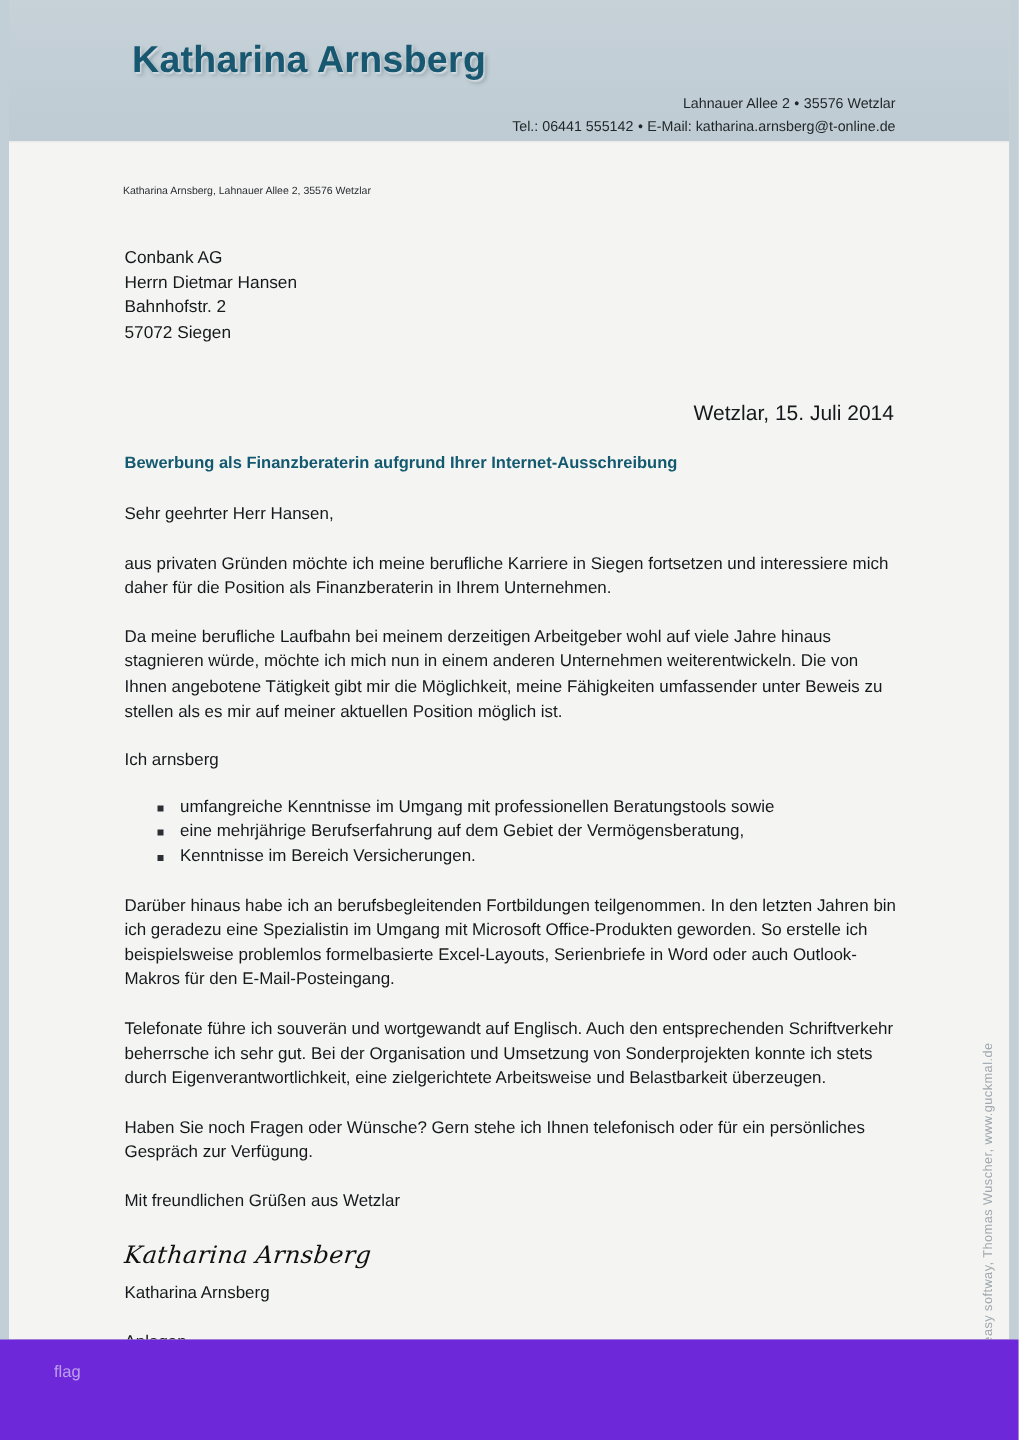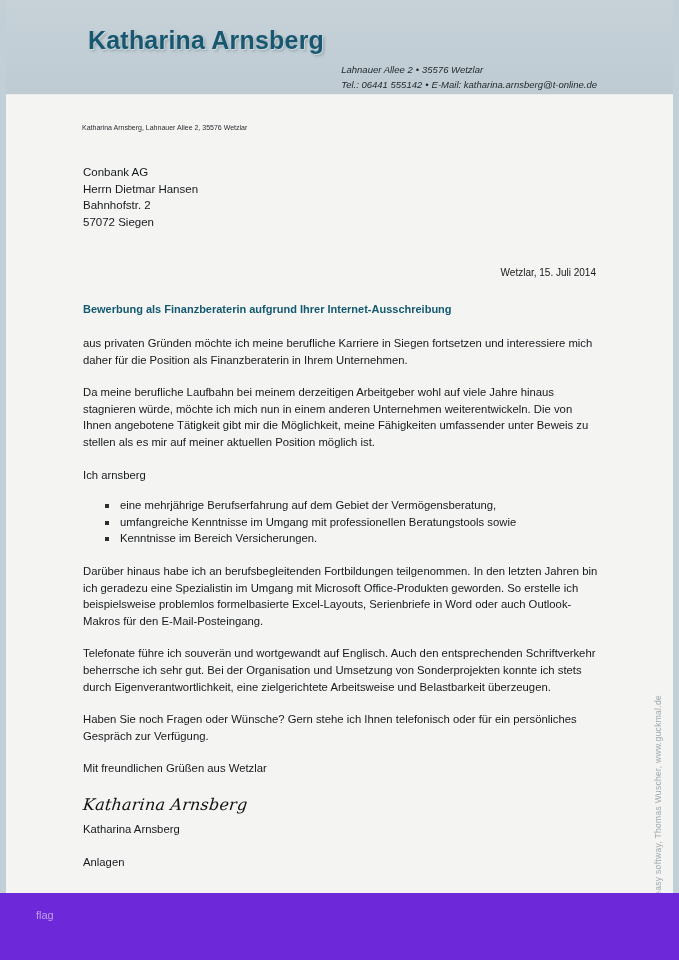--- a/index.html
+++ b/index.html
@@ -43,25 +43,24 @@
     letter-spacing: 0.2px;
     color: #17576f;
     text-shadow: 1px 1px 1px rgba(255,255,255,0.55),
                  2px 2px 3px rgba(60,90,105,0.40);
     white-space: nowrap;
   }
   .contact-block {
     position: absolute;
     right: 76px;
     top: 62px;
-    text-align: left;
+    text-align: right;
     font-size: 9.5px;
     color: #1d2528;
     line-height: 15px;
-    font-style: italic;
   }
   .contact-line { white-space: nowrap; }
   .dot-sep { padding: 0 3px; }
 
   
   .sheet-body {
     position: relative;
     padding: 14px;
     height: 799px;
   }
@@ -78,21 +77,21 @@
     left: 77px;
     top: 69px;
     font-size: 11.5px;
     color: #16191c;
     line-height: 16.5px;
   }
   .date-line {
     position: absolute;
     right: 77px;
     top: 172px;
-    font-size: 10px;
+    font-size: 14px;
     color: #16191c;
   }
   .subject {
     position: absolute;
     left: 77px;
     top: 208px;
     font-size: 11px;
     font-weight: bold;
     color: #13596f;
     white-space: nowrap;
@@ -217,26 +216,27 @@
       <div>Herrn Dietmar Hansen</div>
       <div>Bahnhofstr. 2</div>
       <div>57072 Siegen</div>
     </div>
 
     <div class="date-line">Wetzlar, 15. Juli 2014</div>
 
     <div class="subject">Bewerbung als Finanzberaterin aufgrund Ihrer Internet-Ausschreibung</div>
 
     <div class="content">
+      <p>Sehr geehrter Herr Hansen,</p>
       <p>aus privaten Gründen möchte ich meine berufliche Karriere in Siegen fortsetzen und interessiere mich daher für die Position als Finanzberaterin in Ihrem Unternehmen.</p>
       <p>Da meine berufliche Laufbahn bei meinem derzeitigen Arbeitgeber wohl auf viele Jahre hinaus stagnieren würde, möchte ich mich nun in einem anderen Unternehmen weiterentwickeln. Die von Ihnen angebotene Tätigkeit gibt mir die Möglichkeit, meine Fähigkeiten umfassender unter Beweis zu stellen als es mir auf meiner aktuellen Position möglich ist.</p>
       <p class="tight">Ich arnsberg</p>
       <ul class="skills">
+        <li>umfangreiche Kenntnisse im Umgang mit professionellen Beratungstools sowie</li>
         <li>eine mehrjährige Berufserfahrung auf dem Gebiet der Vermögensberatung,</li>
-        <li>umfangreiche Kenntnisse im Umgang mit professionellen Beratungstools sowie</li>
         <li>Kenntnisse im Bereich Versicherungen.</li>
       </ul>
       <p>Darüber hinaus habe ich an berufsbegleitenden Fortbildungen teilgenommen. In den letzten Jahren bin ich geradezu eine Spezialistin im Umgang mit Microsoft Office-Produkten geworden. So erstelle ich beispielsweise problemlos formelbasierte Excel-Layouts, Serienbriefe in Word oder auch Outlook-Makros für den E-Mail-Posteingang.</p>
       <p>Telefonate führe ich souverän und wortgewandt auf Englisch. Auch den entsprechenden Schriftverkehr beherrsche ich sehr gut. Bei der Organisation und Umsetzung von Sonderprojekten konnte ich stets durch Eigenverantwortlichkeit, eine zielgerichtete Arbeitsweise und Belastbarkeit überzeugen.</p>
       <p>Haben Sie noch Fragen oder Wünsche? Gern stehe ich Ihnen telefonisch oder für ein persönliches Gespräch zur Verfügung.</p>
       <p class="closing">Mit freundlichen Grüßen aus Wetzlar</p>
       <div class="signature-script">Katharina Arnsberg</div>
       <p class="signer-name">Katharina Arnsberg</p>
       <p class="enclosures">Anlagen</p>
     </div>

